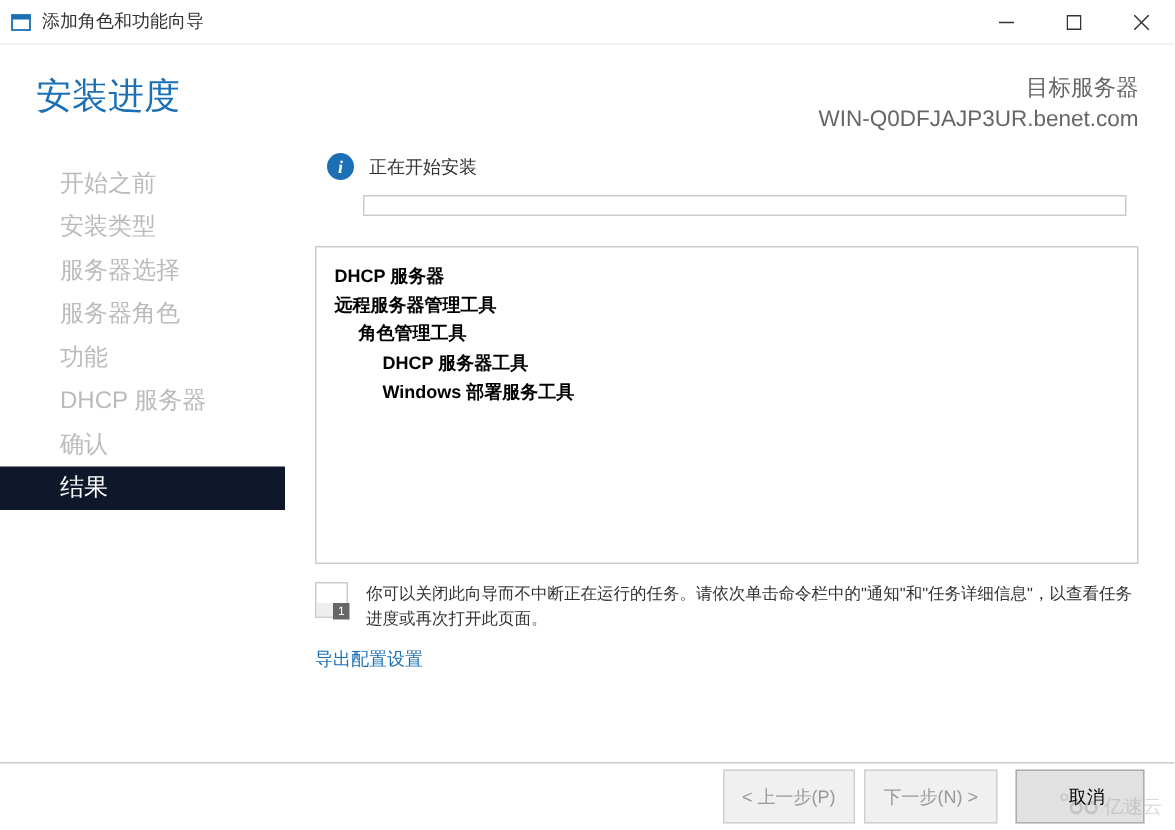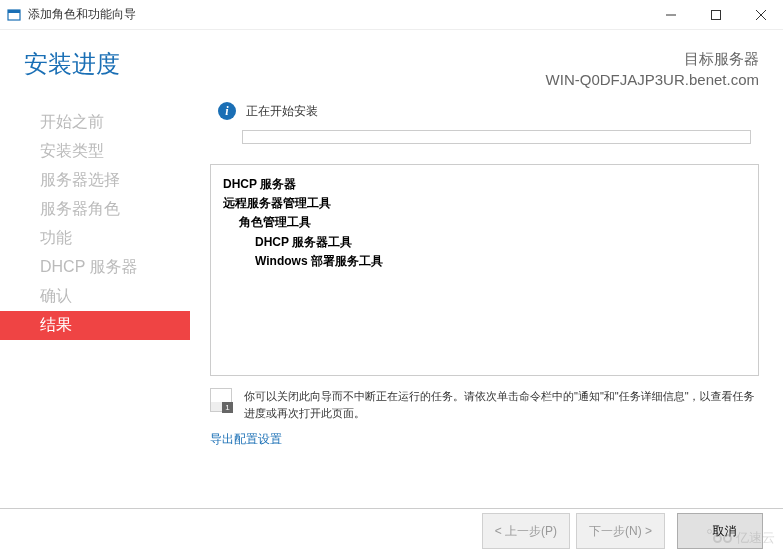--- a/index.html
+++ b/index.html
@@ -14,21 +14,21 @@
     .header { padding: 18px 24px 12px 24px; display: flex; justify-content: space-between; align-items: flex-start; }
     .header-title { font-size: 24px; color: #1a6fb5; font-weight: 300; }
     .header-server { text-align: right; font-size: 15px; color: #666; line-height: 1.4; }
     .header-server-label { color: #666; }
     .header-server-name { color: #666; }
     
     .main { display: flex; height: 430px; }
     
     .sidebar { width: 190px; padding-top: 6px; }
     .sidebar-item { padding: 4px 10px 4px 40px; font-size: 16px; color: #bbb; cursor: default; }
-    .sidebar-item.active { background: #ef4444; color: #fff; padding-left: 40px; }
+    .sidebar-item.active { background: #0f172a; color: #fff; padding-left: 40px; }
     
     .content { flex: 1; padding: 0 24px 0 20px; position: relative; }
     .section-label { font-size: 12px; color: #333; margin-bottom: 16px; }
     
     .status-row { display: flex; align-items: center; gap: 10px; margin-bottom: 10px; padding-left: 8px; }
     .info-icon { width: 18px; height: 18px; border-radius: 50%; background: #1a6fb5; color: #fff; display: flex; align-items: center; justify-content: center; font-size: 12px; font-weight: bold; font-style: italic; font-family: Georgia, serif; }
     .status-text { font-size: 12px; color: #333; }
     
     .progress-bar { height: 14px; border: 1px solid #ccc; background: #fff; margin-left: 32px; margin-right: 8px; margin-bottom: 20px; }
     

